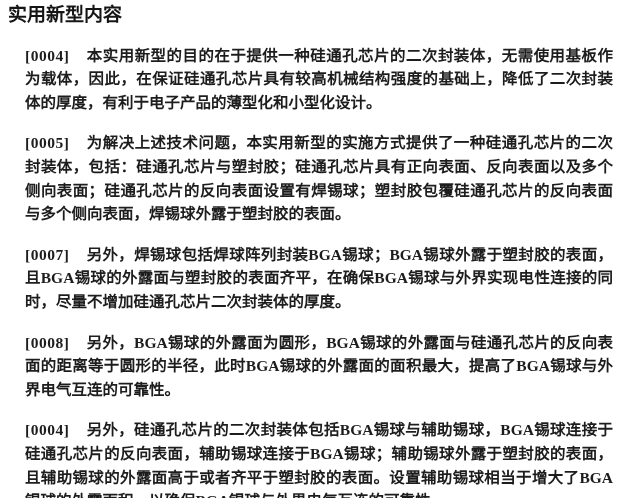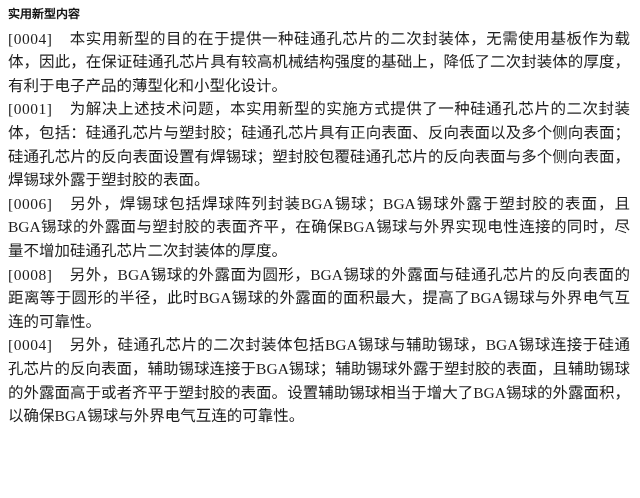--- a/index.html
+++ b/index.html
@@ -22,45 +22,46 @@
     font-family: "Liberation Serif", "DejaVu Serif", serif;
     font-size: 15.5px;
     line-height: 23.6px;
     text-align: justify;
     text-justify: inter-character;
     overflow: hidden;
   }
   .doc-title {
     margin: 0;
     font-family: "Liberation Sans", "DejaVu Sans", sans-serif;
-    font-size: 12px;
+    font-size: 19px;
     font-weight: 700;
     line-height: 23.6px;
     text-align: left;
     color: #151515;
   }
   .para {
-    margin: 0;
+    margin: 17px;
     padding: 0;
+    font-weight: bold;
   }
   .pnum {
     padding-right: 17px;
     letter-spacing: 0.5px;
     white-space: nowrap;
   }
 </style>
 </head>
 <body>
 
 <div class="doc">
   <h1 class="doc-title">实用新型内容</h1>
 
   <p class="para"><span class="pnum">[0004]</span><span class="ptext">本实用新型的目的在于提供一种硅通孔芯片的二次封装体，无需使用基板作为载体，因此，在保证硅通孔芯片具有较高机械结构强度的基础上，降低了二次封装体的厚度，有利于电子产品的薄型化和小型化设计。</span></p>
 
-  <p class="para"><span class="pnum">[0001]</span><span class="ptext">为解决上述技术问题，本实用新型的实施方式提供了一种硅通孔芯片的二次封装体，包括：硅通孔芯片与塑封胶；硅通孔芯片具有正向表面、反向表面以及多个侧向表面；硅通孔芯片的反向表面设置有焊锡球；塑封胶包覆硅通孔芯片的反向表面与多个侧向表面，焊锡球外露于塑封胶的表面。</span></p>
+  <p class="para"><span class="pnum">[0005]</span><span class="ptext">为解决上述技术问题，本实用新型的实施方式提供了一种硅通孔芯片的二次封装体，包括：硅通孔芯片与塑封胶；硅通孔芯片具有正向表面、反向表面以及多个侧向表面；硅通孔芯片的反向表面设置有焊锡球；塑封胶包覆硅通孔芯片的反向表面与多个侧向表面，焊锡球外露于塑封胶的表面。</span></p>
 
 
-  <p class="para"><span class="pnum">[0006]</span><span class="ptext">另外，焊锡球包括焊球阵列封装BGA锡球；BGA锡球外露于塑封胶的表面，且BGA锡球的外露面与塑封胶的表面齐平，在确保BGA锡球与外界实现电性连接的同时，尽量不增加硅通孔芯片二次封装体的厚度。</span></p>
+  <p class="para"><span class="pnum">[0007]</span><span class="ptext">另外，焊锡球包括焊球阵列封装BGA锡球；BGA锡球外露于塑封胶的表面，且BGA锡球的外露面与塑封胶的表面齐平，在确保BGA锡球与外界实现电性连接的同时，尽量不增加硅通孔芯片二次封装体的厚度。</span></p>
 
   <p class="para"><span class="pnum">[0008]</span><span class="ptext">另外，BGA锡球的外露面为圆形，BGA锡球的外露面与硅通孔芯片的反向表面的距离等于圆形的半径，此时BGA锡球的外露面的面积最大，提高了BGA锡球与外界电气互连的可靠性。</span></p>
 
   <p class="para"><span class="pnum">[0004]</span><span class="ptext">另外，硅通孔芯片的二次封装体包括BGA锡球与辅助锡球，BGA锡球连接于硅通孔芯片的反向表面，辅助锡球连接于BGA锡球；辅助锡球外露于塑封胶的表面，且辅助锡球的外露面高于或者齐平于塑封胶的表面。设置辅助锡球相当于增大了BGA锡球的外露面积，以确保BGA锡球与外界电气互连的可靠性。</span></p>
 </div>
 
 </body></html>

